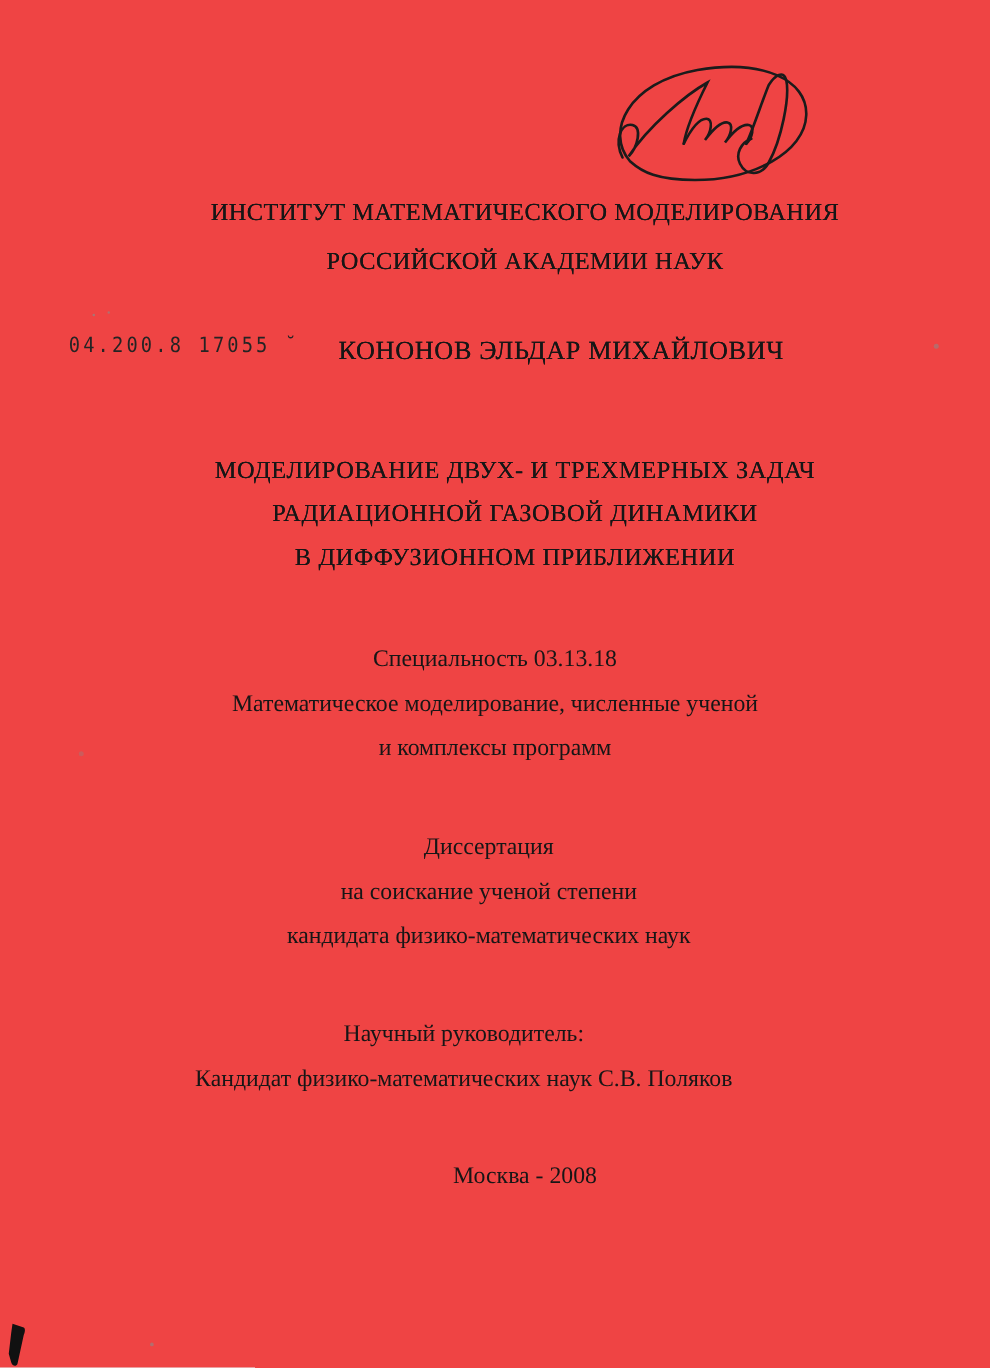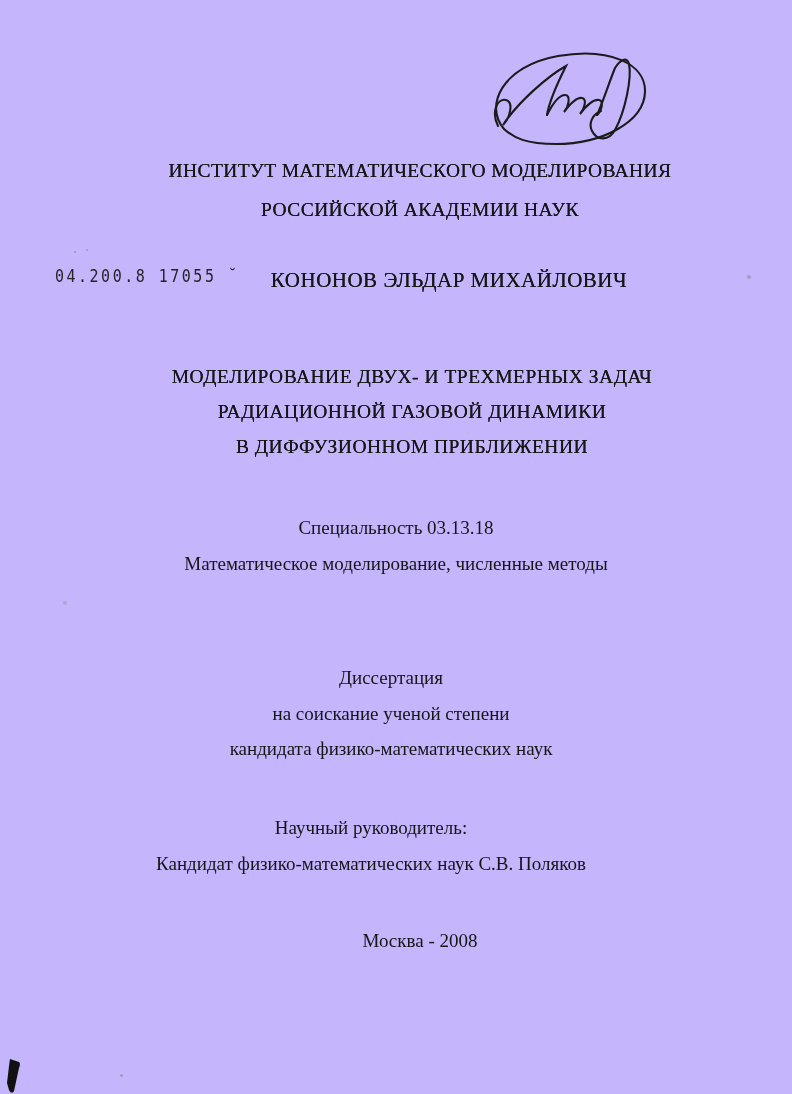--- a/index.html
+++ b/index.html
@@ -1,21 +1,21 @@
 <!DOCTYPE html>
 <html><head>
 <meta charset="utf-8">
 <style>
   html, body { margin: 0; padding: 0; background: #e8e8e8; }
   .page {
     position: relative;
     width: 792px;
     height: 1094px;
     margin: 0 auto;
-    background: #c4b5fd;
+    background: #ef4444;
     overflow: hidden;
     font-family: "Liberation Serif", serif;
     color: #161616;
   }
   .abs { position: absolute; }
   .cline { left: 0; right: 0; text-align: center; white-space: nowrap; }
   .ink { text-shadow: 0 0 0.5px currentColor; }
 
   .signature-wrap { left: 460px; top: 34px; width: 204px; height: 116px; }
 
@@ -79,21 +79,22 @@
   <div class="abs cline author-block ink">КОНОНОВ ЭЛЬДАР МИХАЙЛОВИЧ</div>
 
   <div class="abs cline title-block ink">
     <div>МОДЕЛИРОВАНИЕ ДВУХ- И ТРЕХМЕРНЫХ ЗАДАЧ</div>
     <div>РАДИАЦИОННОЙ ГАЗОВОЙ ДИНАМИКИ</div>
     <div>В ДИФФУЗИОННОМ ПРИБЛИЖЕНИИ</div>
   </div>
 
   <div class="abs cline specialty-block">
     <div>Специальность 03.13.18</div>
-    <div>Математическое моделирование, численные методы</div>
+    <div>Математическое моделирование, численные ученой</div>
+    <div>и комплексы программ</div>
   </div>
 
   <div class="abs cline degree-block">
     <div>Диссертация</div>
     <div>на соискание ученой степени</div>
     <div>кандидата физико-математических наук</div>
   </div>
 
   <div class="abs cline supervisor-block">
     <div>Научный руководитель:</div>

